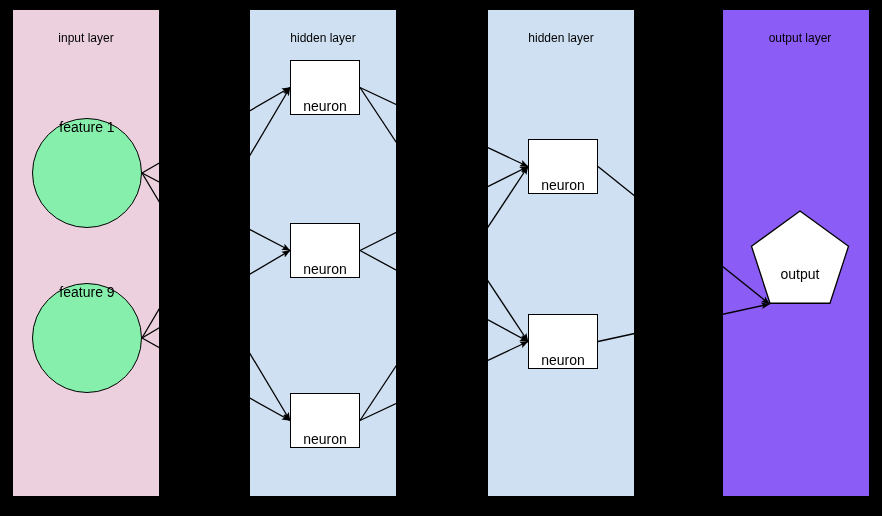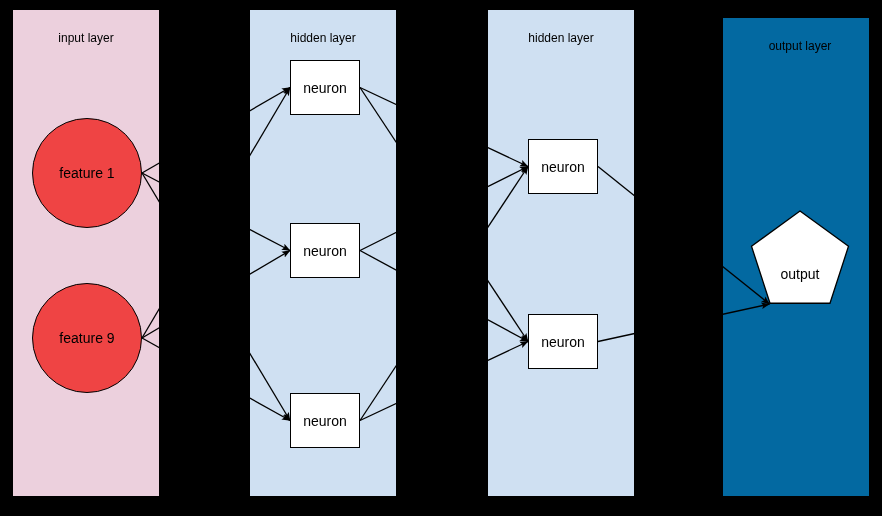--- a/index.html
+++ b/index.html
@@ -33,34 +33,33 @@
     left: 0;
     top: 0;
     width: 882px;
     height: 516px;
     overflow: visible;
     pointer-events: none;
   }
   .node-circle {
     position: absolute;
     border: 1.3px solid #000000;
-    background: #ef4444;
+    background: #86efac;
     border-radius: 50%;
     box-sizing: border-box;
     display: flex;
-    align-items: center;
     justify-content: center;
   }
   .node-box {
     position: absolute;
     border: 1.3px solid #000000;
     background: #ffffff;
     box-sizing: border-box;
     display: flex;
-    align-items: center;
+    align-items: flex-end;
     justify-content: center;
   }
   .node-label {
     font-size: 14px;
     color: #000000;
     user-select: none;
   }
   .pentagon-wrap {
     position: absolute;
   }
@@ -84,21 +83,21 @@
 
   <div class="layer-band" id="band-0" style="left: 13px; top: 10px; width: 146px; height: 486px; background: rgb(236, 208, 221);">
     <div class="layer-title" style="top: 22px;">input layer</div>
   </div>
   <div class="layer-band" id="band-1" style="left: 250px; top: 10px; width: 146px; height: 486px; background: rgb(207, 224, 242);">
     <div class="layer-title" style="top: 22px;">hidden layer</div>
   </div>
   <div class="layer-band" id="band-2" style="left: 488px; top: 10px; width: 146px; height: 486px; background: rgb(207, 224, 242);">
     <div class="layer-title" style="top: 22px;">hidden layer</div>
   </div>
-  <div class="layer-band" id="band-3" style="left: 723px; top: 18px; width: 154px; height: 486px; background: #0369a1;">
+  <div class="layer-band" id="band-3" style="left: 723px; top: 10px; width: 154px; height: 486px; background: #8b5cf6;">
     <div class="layer-title" style="top: 22px;">output layer</div>
   </div>
 
   <svg class="edges" id="edge-svg" viewBox="0 0 882 516">
     <defs>
       <marker id="arrowhead" markerWidth="7" markerHeight="7" refX="6.2" refY="3" orient="auto" markerUnits="strokeWidth">
         <path d="M0,0.4 L6.6,3 L0,5.6 L1.4,3 Z" fill="#000000"></path>
       </marker>
     </defs>
     <g id="edge-group" stroke="#000000" stroke-width="1.3" fill="none">

